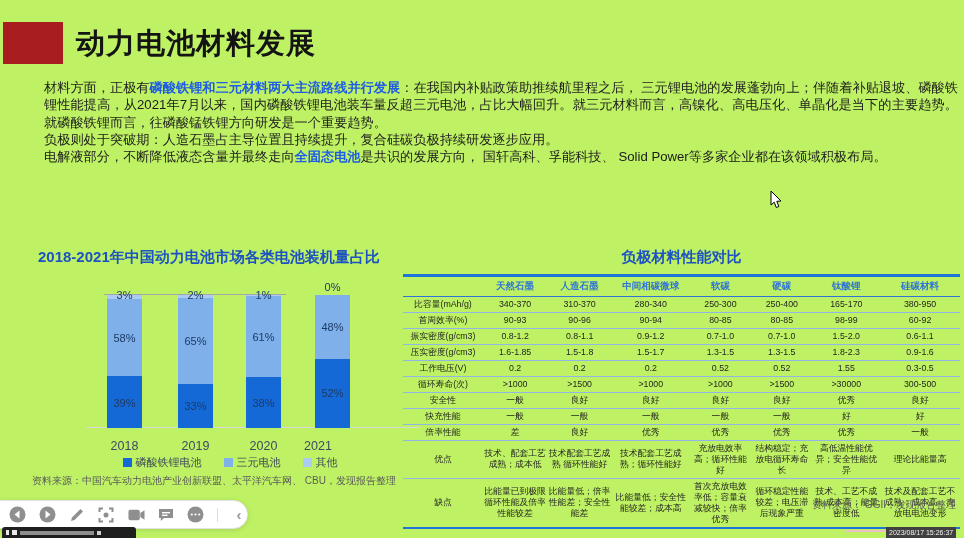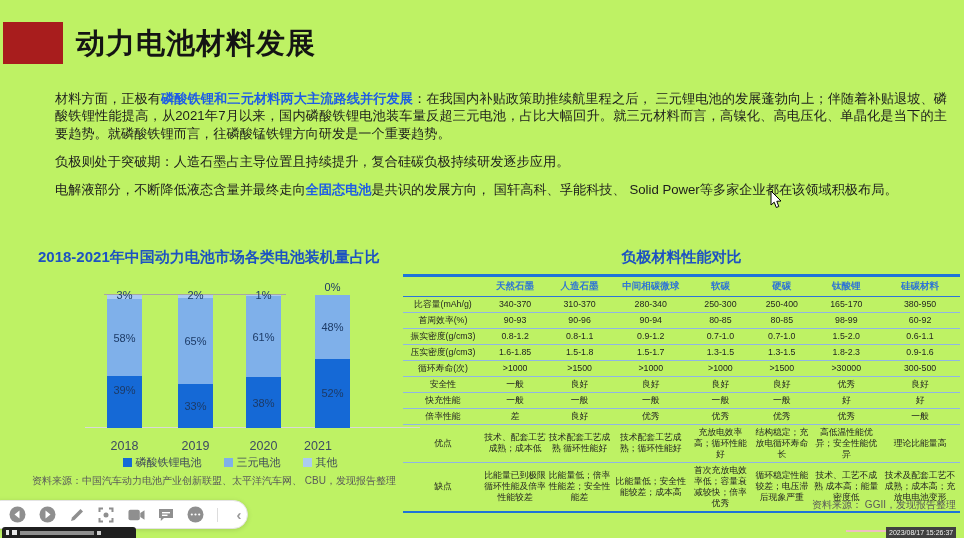--- a/index.html
+++ b/index.html
@@ -5,21 +5,21 @@
   html,body{margin:0;padding:0;background:#ffffff;}
   .stage{position:relative;width:964px;height:538px;background:#bef264;overflow:hidden;
          font-family:"Liberation Sans","DejaVu Sans",sans-serif;padding-left:6px;}
   
   .title-red-block{position:absolute;left:3px;top:22px;width:60px;height:42px;background:#a81d1d;}
   .slide-title{position:absolute;left:76px;top:24px;font-size:29px;font-weight:bold;color:#141414;
                letter-spacing:1px;}
   
   .body-text{position:absolute;left:44px;top:79px;width:914px;font-size:13.2px;line-height:17.3px;
              color:#1c1c1c;text-align:justify;}
-  .body-text p{margin:11px;}
+  .body-text p{margin:0;}
   .hl{color:#1e5ce6;font-weight:bold;}
   
   .chart-panel{position:absolute;left:30px;top:248px;width:366px;height:246px;}
   .chart-title{position:absolute;left:8px;top:0;font-size:15px;font-weight:bold;color:#1d52c2;}
   .chart-plot{position:absolute;left:60px;top:47px;width:300px;height:158px;}
   .baseline{position:absolute;left:-5px;bottom:25px;width:335px;height:1px;background:#d9d9d9;}
   .topline{position:absolute;left:14px;top:-1px;width:182px;height:1px;background:#a6a6a6;}
   .bar{position:absolute;bottom:25px;height:133px;}
   .seg{position:absolute;left:0;width:100%;}
   .seg-label{position:absolute;left:0;width:100%;text-align:center;font-size:11px;color:#1c3a66;}
@@ -75,21 +75,21 @@
     <p><span>电解液部分，不断降低液态含量并最终走向</span><span class="hl">全固态电池</span><span>是共识的发展方向， 国轩高科、孚能科技、 Solid Power等多家企业都在该领域积极布局。</span></p>
   </div>
 
   <div class="chart-panel">
     <div class="chart-title">2018-2021年中国动力电池市场各类电池装机量占比</div>
     <div class="chart-plot">
       <div class="baseline"></div>
       <div class="topline"></div>
     <div class="bar" style="left: 17px; width: 35px;">
           <div class="seg" style="bottom: 0px; height: 51.87px; background: rgb(21, 105, 214);"></div>
-          <div class="seg-label" style="bottom: 32px;">39%</div>
+          <div class="seg-label" style="bottom: 19px;">39%</div>
           <div class="seg" style="bottom: 51.87px; height: 77.14px; background: rgb(127, 176, 234);"></div>
           <div class="seg-label" style="bottom: 84.44px;">58%</div>
           <div class="seg" style="bottom: 129.01px; height: 3.99px; background: rgb(171, 203, 242);"></div>
           <div class="seg-label" style="bottom: 127px;">3%</div>
         </div>
         <div class="x-label" style="left: 34.5px;">2018</div>
         <div class="bar" style="left: 88px; width: 35px;">
           <div class="seg" style="bottom: 0px; height: 43.89px; background: rgb(21, 105, 214);"></div>
           <div class="seg-label" style="bottom: 15.945px;">33%</div>
           <div class="seg" style="bottom: 43.89px; height: 86.45px; background: rgb(127, 176, 234);"></div>
@@ -194,20 +194,30 @@
             <td>压实密度(g/cm3)</td>
             <td>1.6-1.85</td>
             <td>1.5-1.8</td>
             <td>1.5-1.7</td>
             <td>1.3-1.5</td>
             <td>1.3-1.5</td>
             <td>1.8-2.3</td>
             <td>0.9-1.6</td>
           </tr>
           <tr>
+            <td>工作电压(V)</td>
+            <td>0.2</td>
+            <td>0.2</td>
+            <td>0.2</td>
+            <td>0.52</td>
+            <td>0.52</td>
+            <td>1.55</td>
+            <td>0.3-0.5</td>
+          </tr>
+          <tr>
             <td>循环寿命(次)</td>
             <td>&gt;1000</td>
             <td>&gt;1500</td>
             <td>&gt;1000</td>
             <td>&gt;1000</td>
             <td>&gt;1500</td>
             <td>&gt;30000</td>
             <td>300-500</td>
           </tr>
           <tr>

